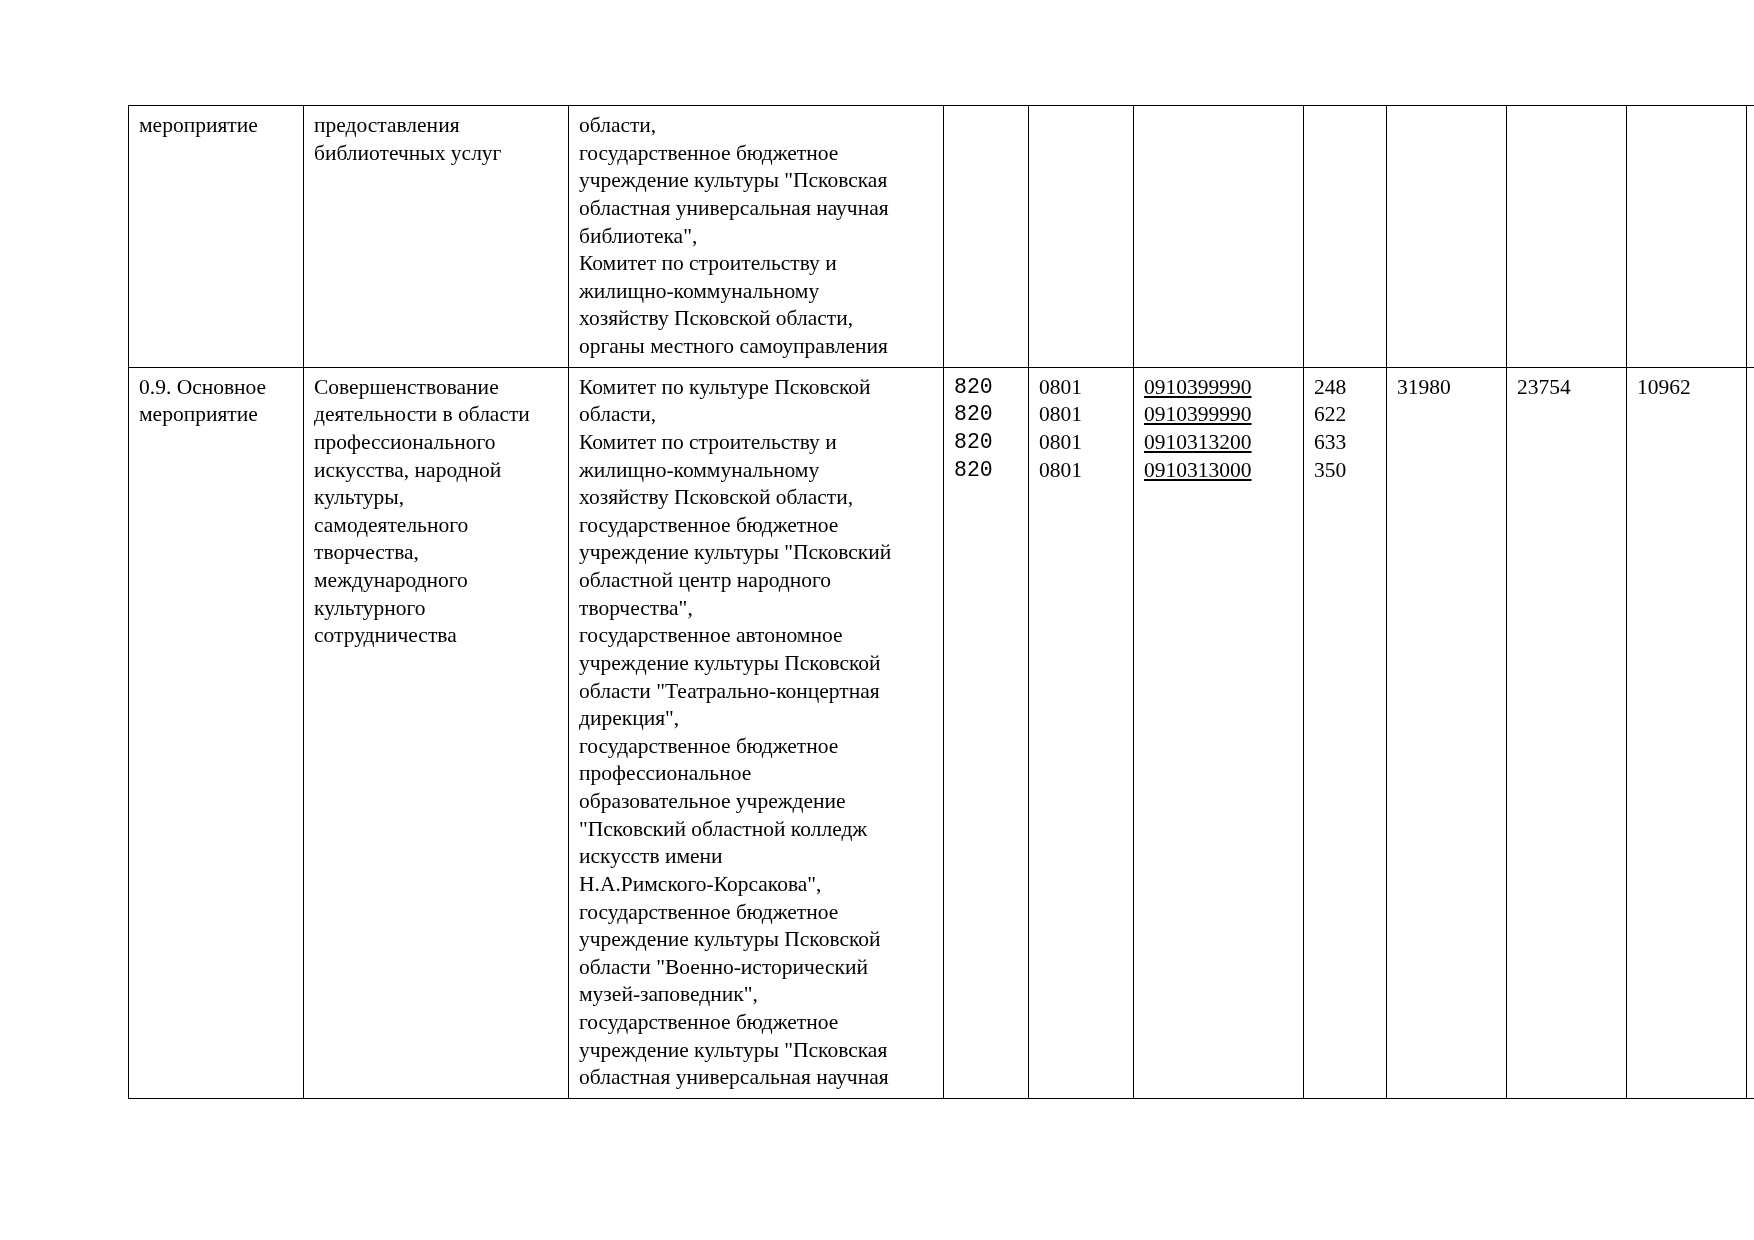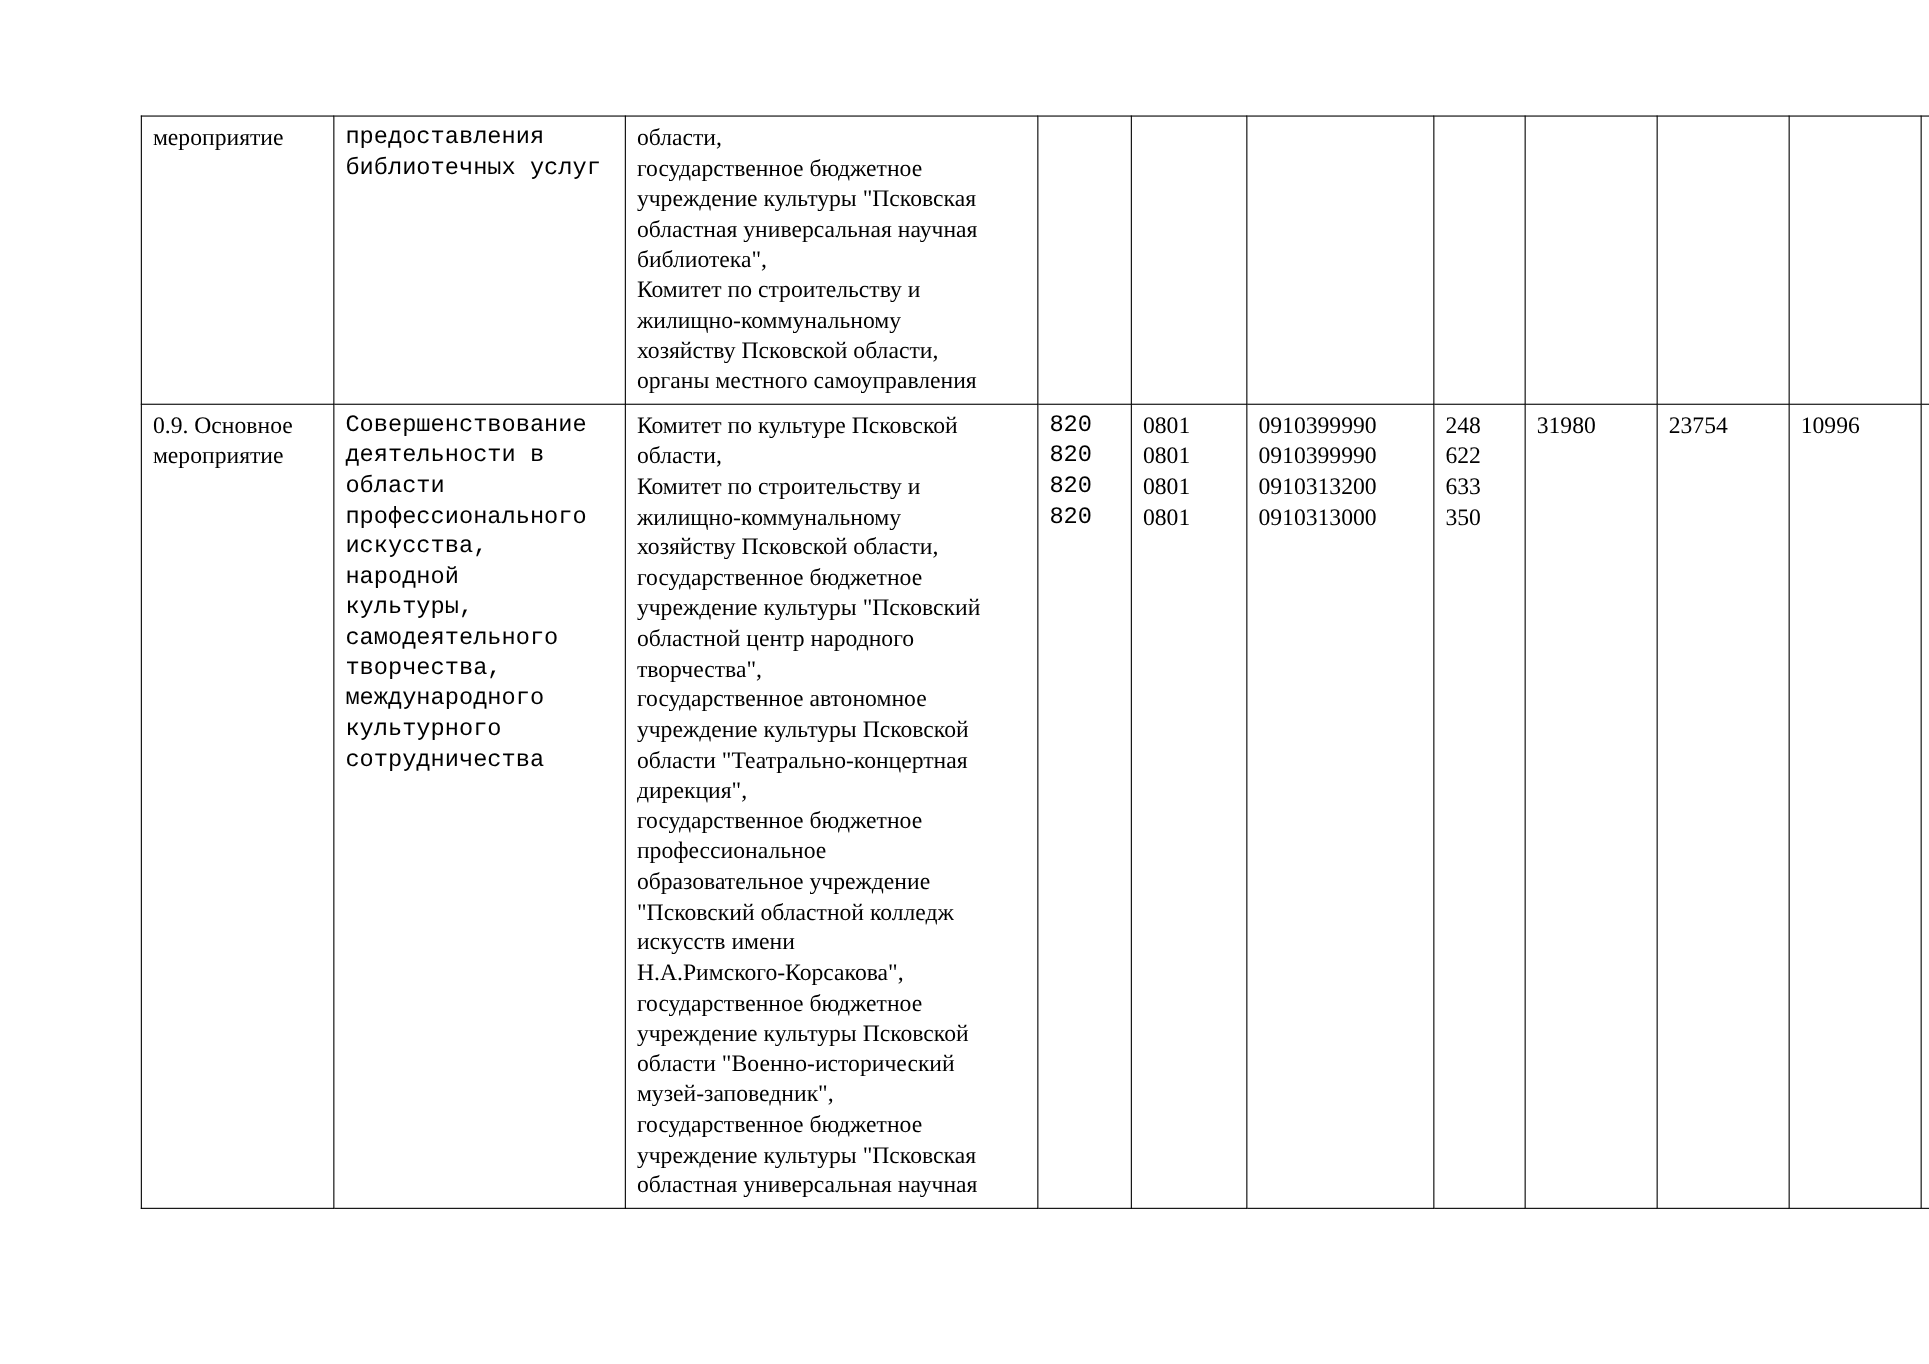--- a/index.html
+++ b/index.html
@@ -48,25 +48,25 @@
     padding-left: 4px;
     padding-right: 4px;
   }
   td.amount {
     text-align: center;
     padding-left: 4px;
     padding-right: 4px;
   }
   
   .c1 { width: 155px; }
-  .c2 { width: 245px; font-family: Liberation Mono, monospace; }
+  .c2 { width: 245px; }
   .c3 { width: 355px; }
   .c4 { width: 65px; font-family: Liberation Mono, monospace; }
   .c5 { width: 85px; }
-  .c6 { width: 150px; }
+  .c6 { width: 150px; text-decoration: underline; }
   .c7 { width: 63px; }
   .c8 { width: 100px; }
   .c9 { width: 100px; }
   .c10 { width: 100px; }
   .c11 { width: 24px; }
   .pad-cell { padding: 0; }
 </style>
 </head>
 <body>
 
@@ -146,19 +146,19 @@
           <td class="c6 num">0910399990
 0910399990
 0910313200
 0910313000</td>
           <td class="c7 num">248
 622
 633
 350</td>
           <td class="c8 amount">31980</td>
           <td class="c9 amount">23754</td>
-          <td class="c10 amount">10996</td>
+          <td class="c10 amount">10962</td>
           <td class="c11 amount pad-cell"></td>
         </tr>
       </tbody>
     </table>
   </div>
 </div>
 
 </body></html>

